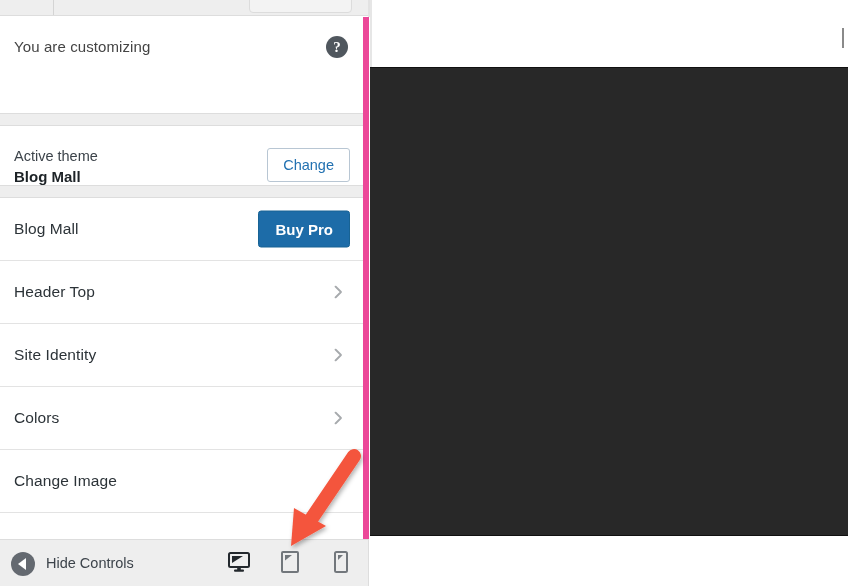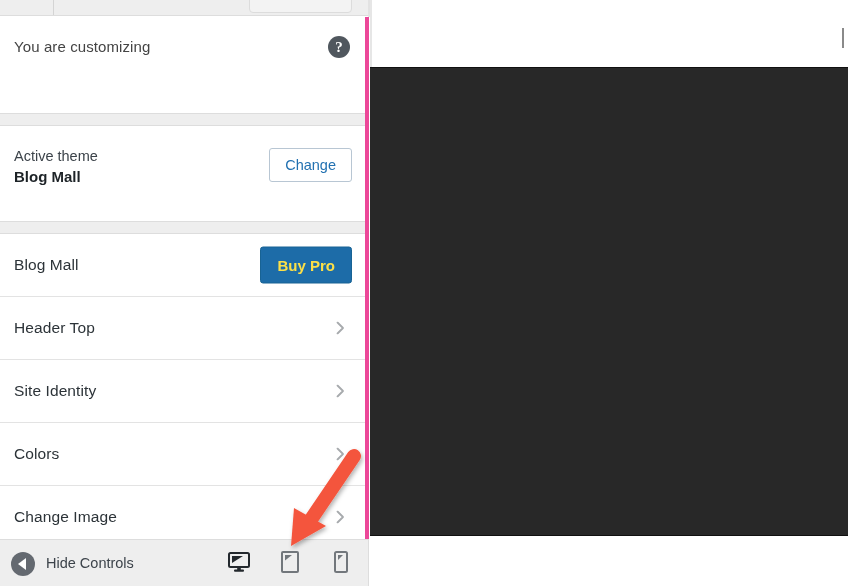--- a/index.html
+++ b/index.html
@@ -28,21 +28,21 @@
   }
   .topbar-rightedge {
     position: absolute; left: 368px; top: 0; width: 2px; height: 17px;
     background: #e2e2e2;
   }
 
   
   .sidebar {
     position: absolute; left: 0; top: 17px; width: 369px; bottom: 0;
     background: #ffffff;
-    border-right: 4px solid #ec4899;
+    border-right: 6px solid #ec4899;
   }
 
   .section-head {
     position: relative;
     height: 97px;
     background: #fff;
     border-bottom: 1px solid #dddddd;
   }
   .section-head .title {
     position: absolute; left: 14px; top: 21px;
@@ -53,21 +53,21 @@
     width: 22px; height: 22px; border-radius: 50%;
     background: #50575e; color: #ffffff;
     font-size: 15px; font-weight: bold; line-height: 22px; text-align: center;
     font-family: "Liberation Serif", serif;
     cursor: pointer;
   }
 
   .spacer-band { height: 12px; background: #eeeeee; border-bottom: 1px solid #dddddd; }
 
   .theme-row {
-    position: relative; height: 96px; background: #fff;
+    position: relative; height: 60px; background: #fff;
     border-bottom: 1px solid #dddddd;
   }
   .theme-label {
     position: absolute; left: 14px; top: 22px;
     font-size: 14.5px; color: #3c434a;
   }
   .theme-name {
     position: absolute; left: 14px; top: 42px;
     font-size: 15px; font-weight: bold; color: #1d2327;
   }
@@ -93,21 +93,21 @@
   }
   .chevron {
     position: absolute; right: 18px; top: 50%; transform: translateY(-50%);
     width: 13px; height: 13px;
   }
   .chevron svg { display: block; }
 
   .buy-pro-btn {
     position: absolute; right: 13px; top: 50%; transform: translateY(-50%);
     padding: 9px 16px;
-    background: #1d6ca8; color: #fde047;
+    background: #1d6ca8; color: #ffffff;
     font-size: 15px; font-weight: bold;
     border: 1px solid #186394; border-radius: 3px;
     cursor: pointer; font-family: inherit;
   }
 
   
   .footer {
     position: absolute; left: 0; bottom: 0; width: 369px; height: 47px;
     background: #eeeeee;
     border-top: 1px solid #dddddd;

